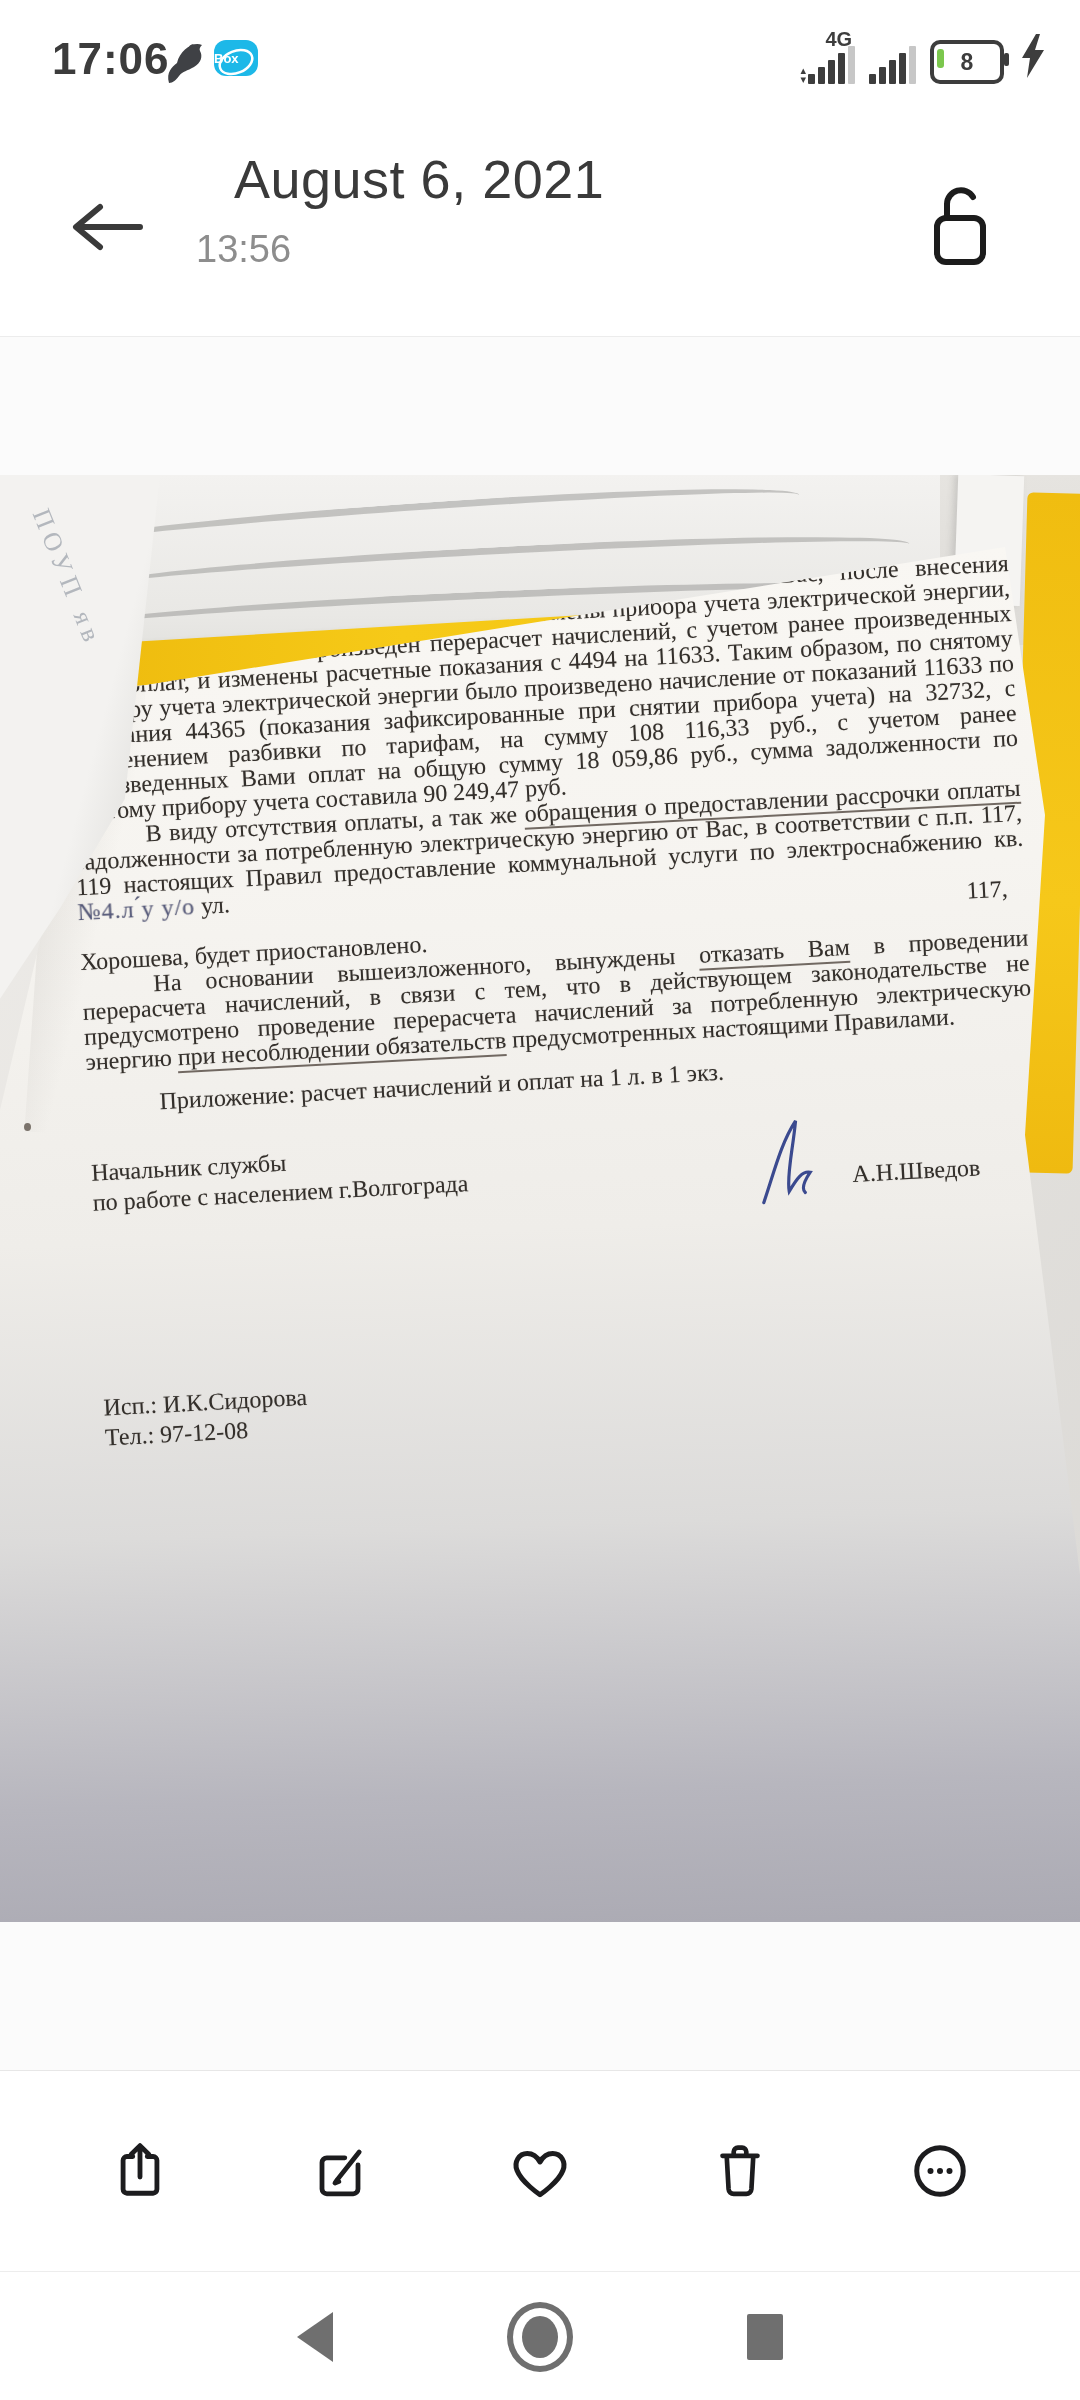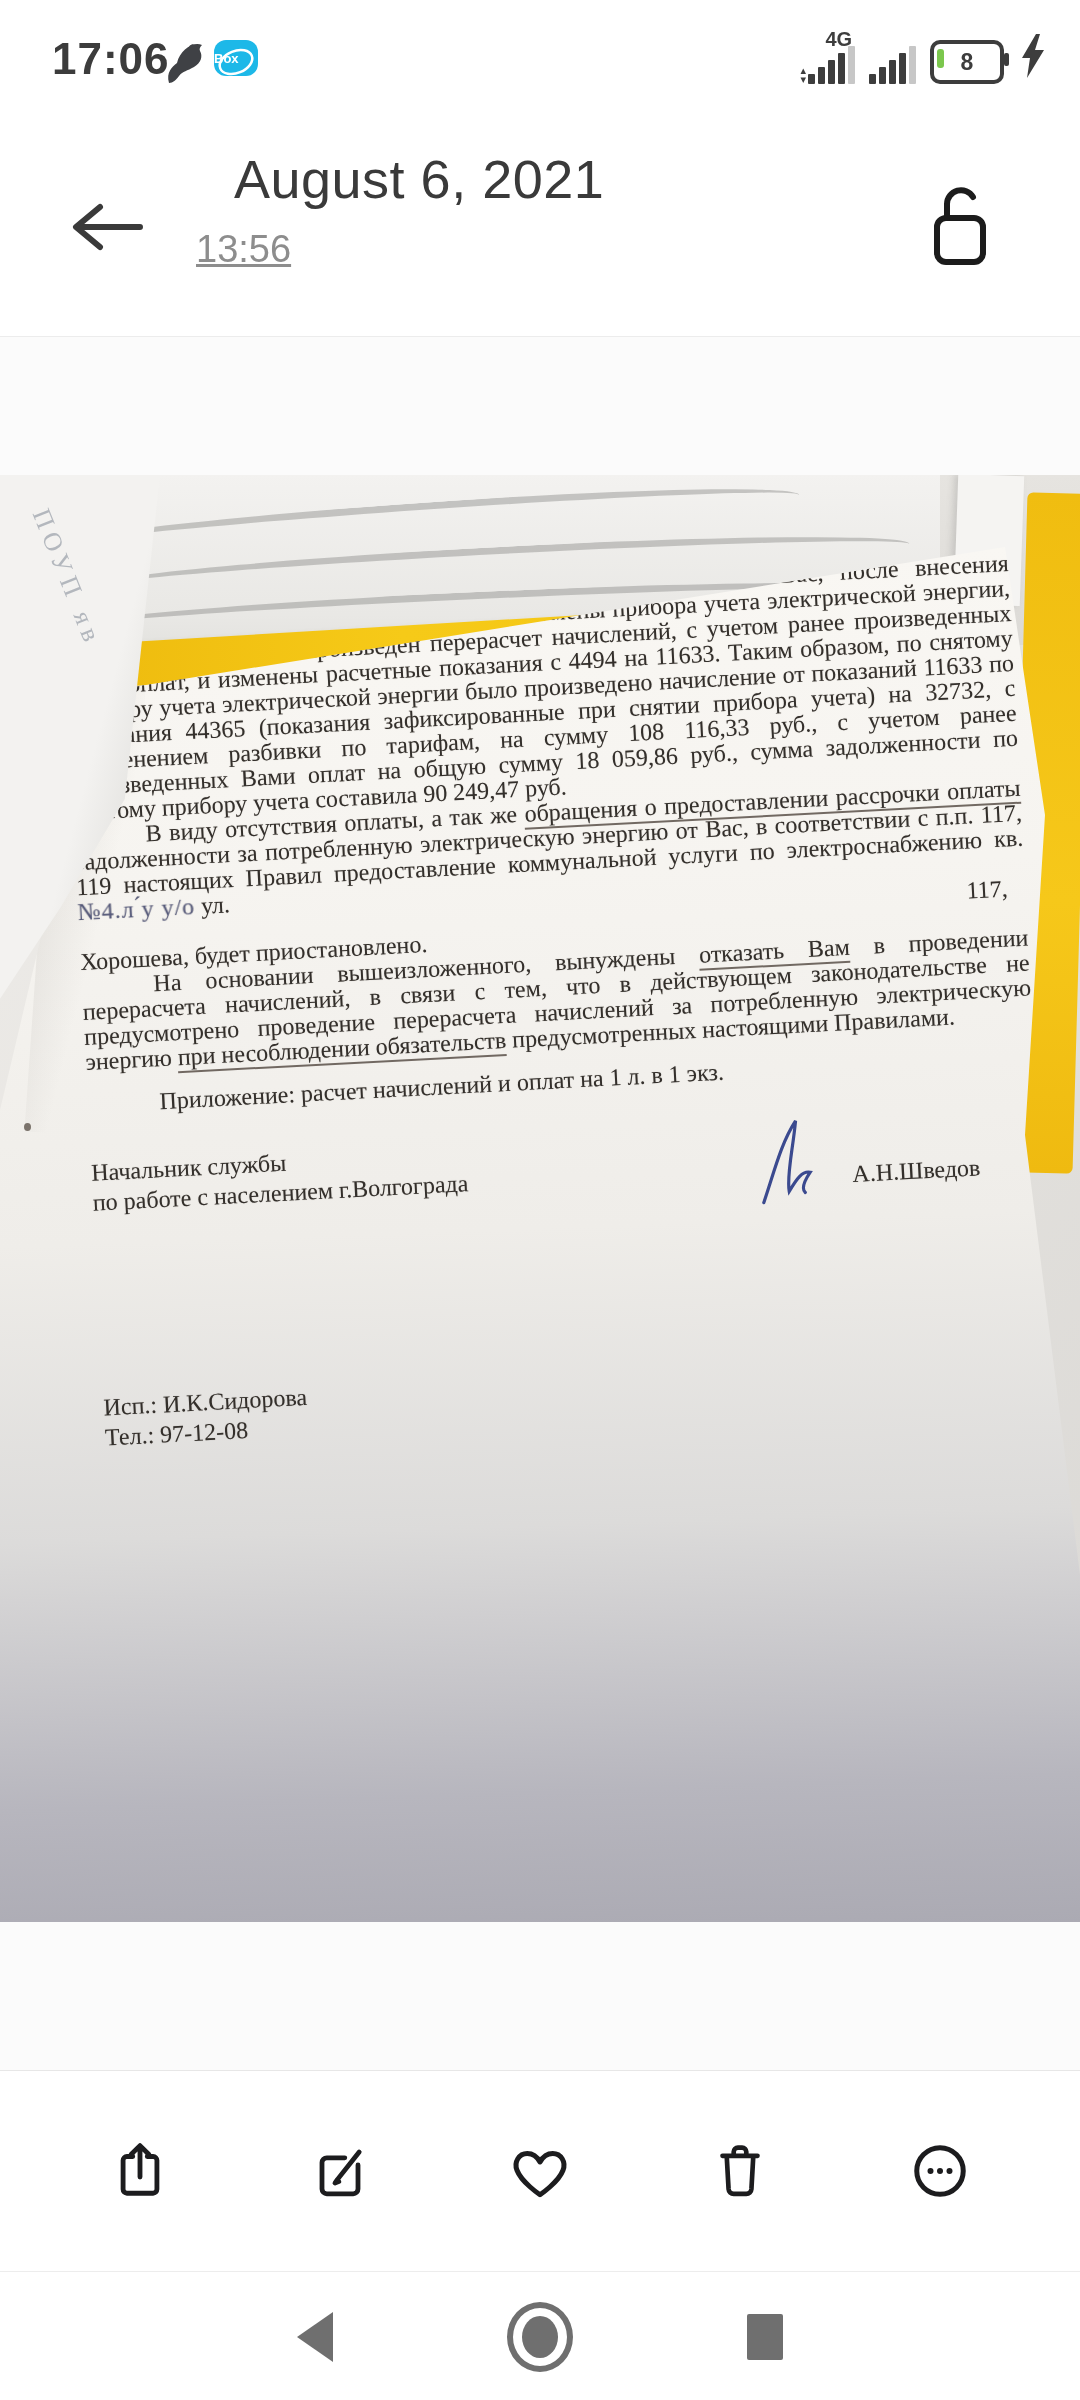--- a/index.html
+++ b/index.html
@@ -24,21 +24,21 @@
   .bars i{display:block;width:7px;background:#3d3d3d;border-radius:1px;}
   .bars i.dim{background:#c7c7c7;}
   .battery{position:relative;width:66px;height:36px;border:4px solid #3d3d3d;border-radius:10px;display:flex;align-items:center;justify-content:center;}
   .battery .tip{position:absolute;right:-9px;top:9px;width:5px;height:13px;background:#3d3d3d;border-radius:2px;}
   .battery .juice{position:absolute;left:3px;top:5px;width:7px;height:19px;background:#7bc74d;border-radius:3px;}
   .battery .lvl{font-size:23px;color:#3d3d3d;font-weight:bold;}
   .bolt{margin-left:2px;margin-bottom:2px;}
   .header{position:absolute;top:100px;left:0;width:1080px;height:236px;}
   .back-btn{position:absolute;left:56px;top:92px;width:100px;height:70px;display:flex;align-items:center;justify-content:center;}
   .hdr-title{position:absolute;left:190px;top:48px;font-size:54px;color:#3a3a3a;letter-spacing:0.5px;margin-left:44px;}
-  .hdr-sub{position:absolute;left:196px;top:128px;font-size:38px;color:#8d8d8d;text-decoration:underline;}
+  .hdr-sub{position:absolute;left:196px;top:128px;font-size:38px;color:#8d8d8d;}
   .lock-btn{position:absolute;right:80px;top:78px;width:80px;height:96px;display:flex;align-items:center;justify-content:center;}
   
   .photo{position:absolute;top:475px;left:0;width:1080px;height:1447px;overflow:hidden;
     background:linear-gradient(135deg,#efedea 0%,#e4e2de 55%,#d9d7d4 100%);}
   .stack{position:absolute;top:0;left:0;width:1080px;height:200px;background:linear-gradient(180deg,#f3f2f0 0%,#e9e8e5 70%,#dededa 100%);}
   .stack .crease{position:absolute;border-top:7px solid rgba(140,140,138,.45);border-radius:50%;height:30px;}
   .wallpaper-r{position:absolute;right:0;top:0;width:140px;height:170px;background:linear-gradient(180deg,#e6e4e0,#dcdad6);}
   .paper-edge-r{position:absolute;right:58px;top:0;width:66px;height:130px;background:#f5f4f2;transform:rotate(2deg);box-shadow:-4px 0 6px rgba(120,120,120,.25);}
   .folder-left{position:absolute;left:88px;top:146px;width:790px;height:44px;background:linear-gradient(90deg,#eebb0e,#f6ca18 40%,#f3c413);transform:rotate(-3.4deg);border-radius:4px;box-shadow:0 4px 6px rgba(120,100,20,.25);}
   .folder-right{position:absolute;left:1018px;top:18px;width:64px;height:680px;background:linear-gradient(180deg,#f0bd10,#f6c81a 60%,#efba10);transform:rotate(1.6deg);border-radius:6px;}

